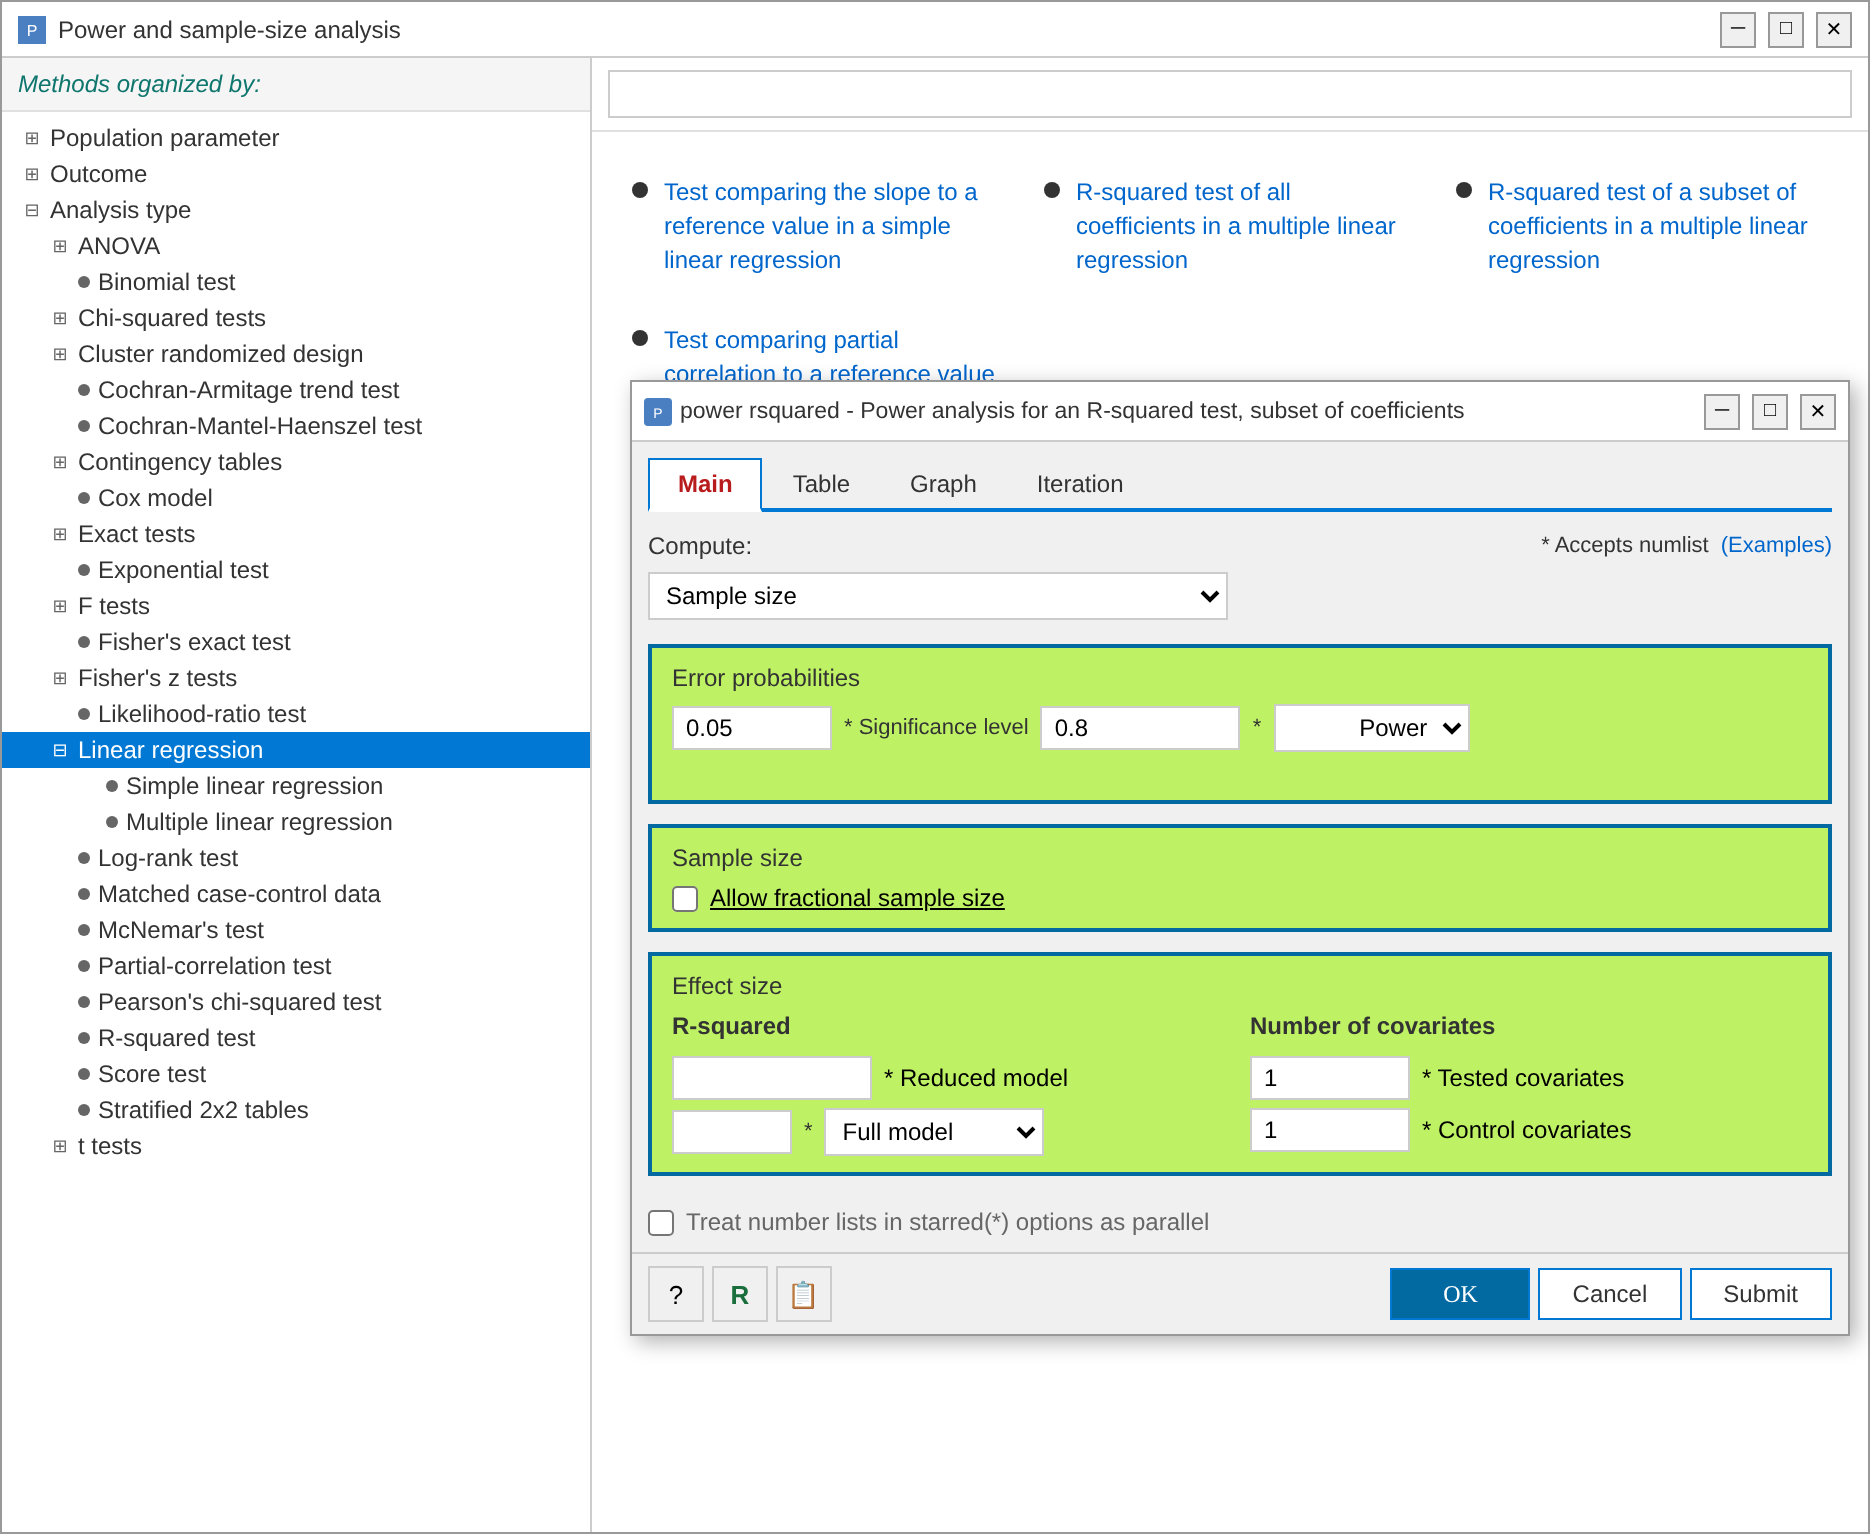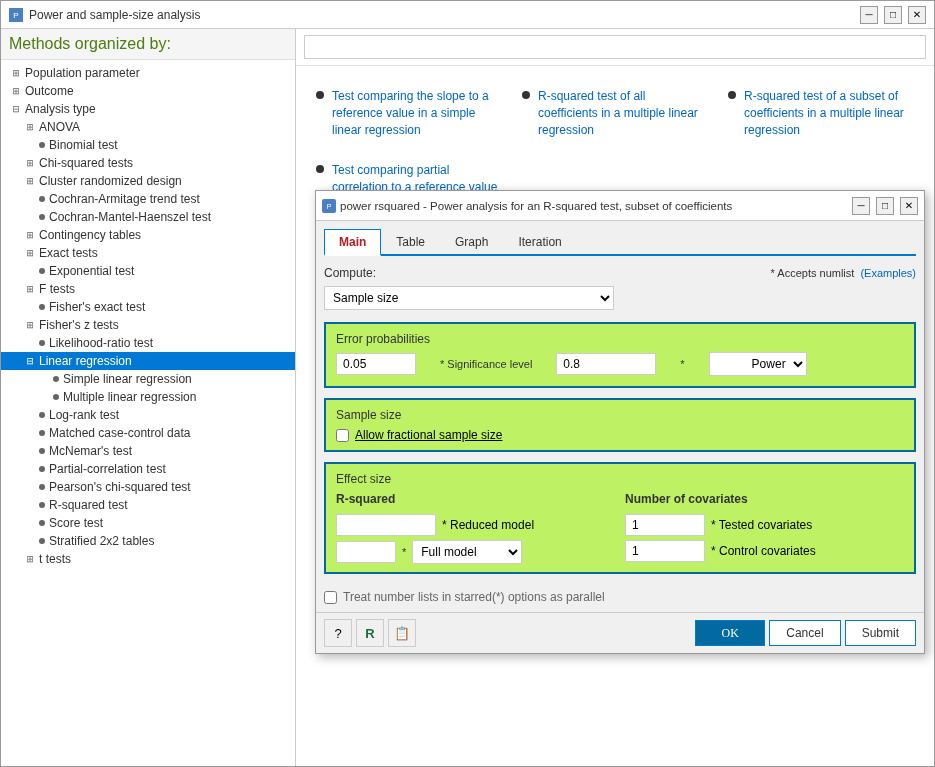--- a/index.html
+++ b/index.html
@@ -58,24 +58,25 @@
       width: 295px;
       background: #fff;
       border-right: 1px solid #ccc;
       display: flex;
       flex-direction: column;
       overflow: hidden;
     }
 
     .left-panel-header {
       padding: 6px 8px;
-      font-size: 16px;
-      color: #4d7c0f;
+      font-size: 12px;
+      color: #0f766e;
       border-bottom: 1px solid #e0e0e0;
       background: #f5f5f5;
+      font-style: italic;
     }
 
     .tree-container {
       flex: 1;
       overflow-y: auto;
       padding: 4px 0;
     }
 
     .tree-item {
       padding: 2px 4px;
@@ -242,22 +243,22 @@
     }
 
     
     .form-section {
       margin-bottom: 12px;
     }
 
     .form-row {
       display: flex;
       align-items: center;
-      gap: 24px;
-      margin-bottom: 2px;
+      gap: 6px;
+      margin-bottom: 16px;
     }
 
     .compute-row {
       display: flex;
       align-items: center;
       justify-content: space-between;
       margin-bottom: 6px;
       gap: 48px;
     }
 
@@ -457,20 +458,25 @@
           <span>Cochran-Armitage trend test</span>
         </div>
         <div class="tree-item indent-2">
           <span class="tree-expand" style="visibility:hidden">⊞</span>
           <span class="tree-dot"></span>
           <span>Cochran-Mantel-Haenszel test</span>
         </div>
         <div class="tree-item indent-2">
           <span class="tree-expand">⊞</span>
           <span>Contingency tables</span>
+        </div>
+        <div class="tree-item indent-2">
+          <span class="tree-expand" style="visibility:hidden">⊞</span>
+          <span class="tree-dot"></span>
+          <span>Cox model</span>
         </div>
         <div class="tree-item indent-2">
           <span class="tree-expand">⊞</span>
           <span>Exact tests</span>
         </div>
         <div class="tree-item indent-2">
           <span class="tree-expand" style="visibility:hidden">⊞</span>
           <span class="tree-dot"></span>
           <span>Exponential test</span>
         </div>

